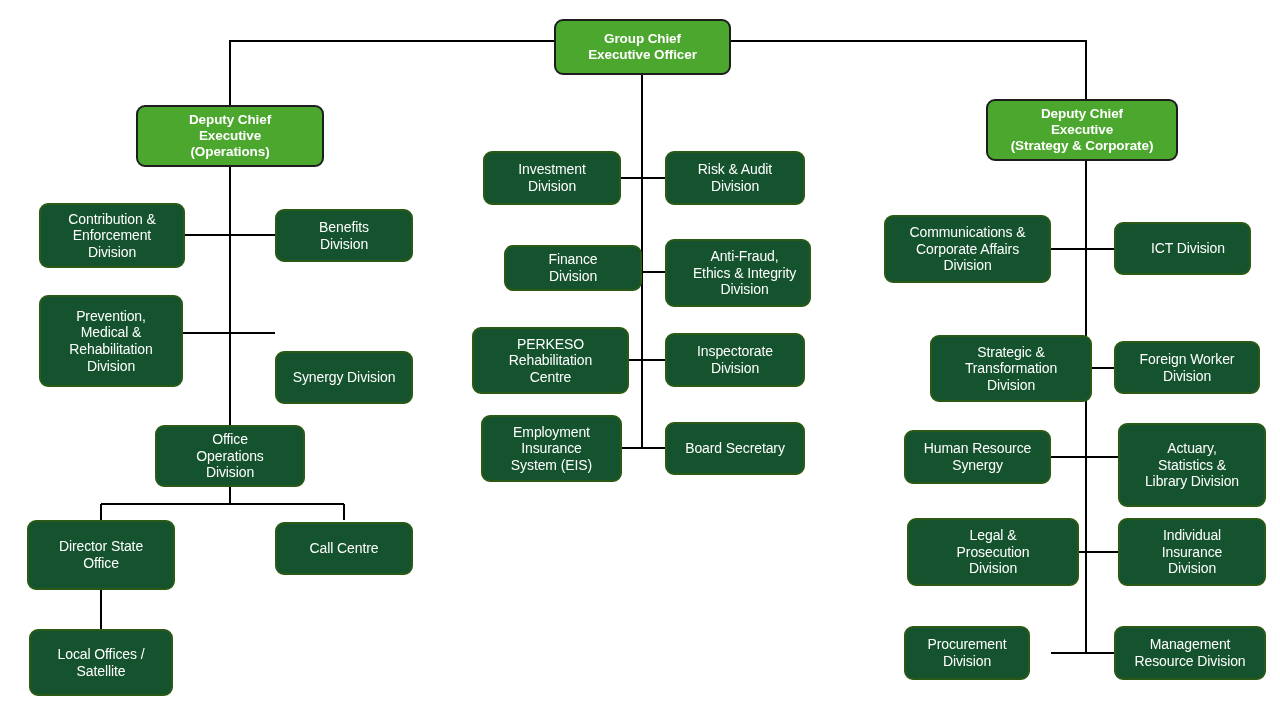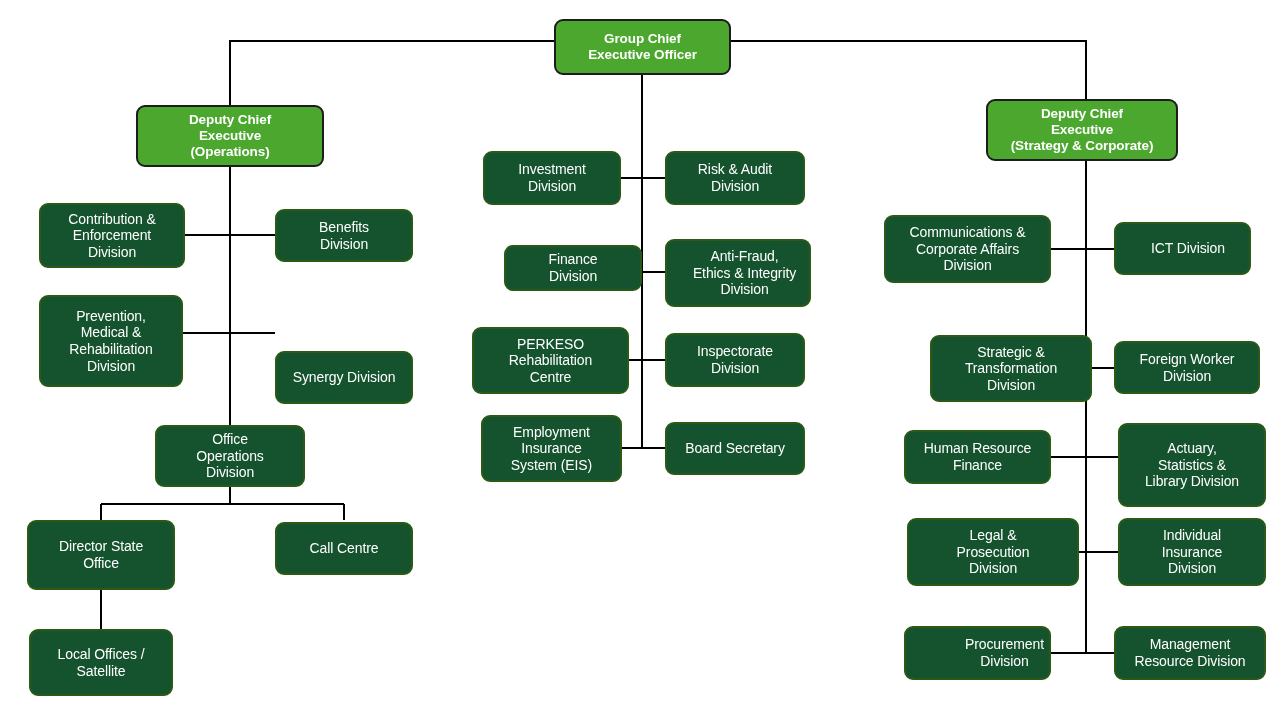--- a/index.html
+++ b/index.html
@@ -211,42 +211,42 @@
 Division</span>
   </div>
 
   <div class="node div" style="left:1114px; top:341px; width:146px; height:53px;align-items:center;">
     <span>Foreign Worker
 Division</span>
   </div>
 
   <div class="node div" style="left:904px; top:430px; width:147px; height:54px;">
     <span>Human Resource
-Finance</span>
+Synergy</span>
   </div>
 
   <div class="node div" style="left:1118px; top:423px; width:148px; height:84px;">
     <span>Actuary,
 Statistics &amp;
 Library Division</span>
   </div>
 
   <div class="node div" style="left:907px; top:518px; width:172px; height:68px;">
     <span>Legal &amp;
 Prosecution
 Division</span>
   </div>
 
   <div class="node div" style="left:1118px; top:518px; width:148px; height:68px;">
     <span>Individual
 Insurance
 Division</span>
   </div>
 
-  <div class="node div" style="left:904px; top:626px; width:147px; height:54px;justify-content:flex-end;">
+  <div class="node div" style="left:904px; top:626px; width:126px; height:54px;">
     <span>Procurement
 Division</span>
   </div>
 
   <div class="node div" style="left:1114px; top:626px; width:152px; height:54px;">
     <span>Management
 Resource Division</span>
   </div>
 
 </div>

